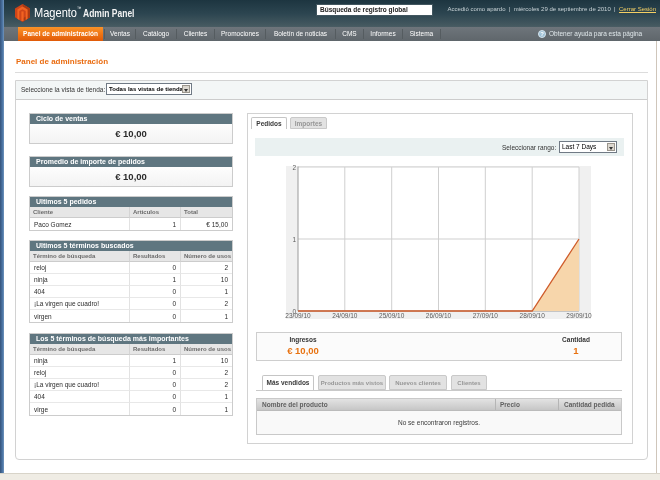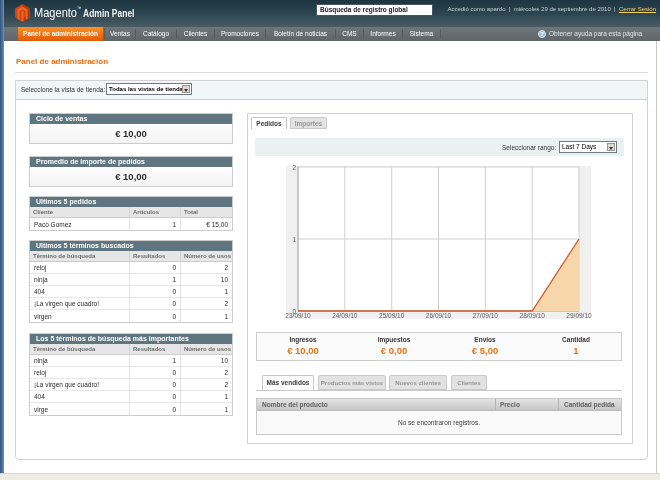--- a/index.html
+++ b/index.html
@@ -271,28 +271,20 @@
       <text x="248.2" y="151.5" text-anchor="middle">28/09/10</text>
       <text x="295" y="151.5" text-anchor="middle">29/09/10</text>
     </g>
   </svg>
 
   <div class="abs" id="totals"></div>
   <div class="tcol" style="left:257px;">
       <div class="lab">Ingresos</div>
       <div class="val">€ 10,00</div>
     </div>
-  <div class="tcol" style="left:348px;">
-      <div class="lab">Impuestos</div>
-      <div class="val">€ 0,00</div>
-    </div>
-  <div class="tcol" style="left:439px;">
-      <div class="lab">Envios</div>
-      <div class="val">€ 5,00</div>
-    </div>
   <div class="tcol" style="left:530px;">
       <div class="lab">Cantidad</div>
       <div class="val">1</div>
     </div>
 
   <div class="ctab on" style="left:262px;top:375px;width:52px;height:15px;line-height:14px;">Más vendidos</div>
   <div class="ctab off" style="left:318px;top:375px;width:68px;height:15px;line-height:14px;font-size:6px;">Productos más vistos</div>
   <div class="ctab off" style="left:389px;top:375px;width:58px;height:15px;line-height:14px;font-size:6px;">Nuevos clientes</div>
   <div class="ctab off" style="left:451px;top:375px;width:36px;height:15px;line-height:14px;font-size:6px;">Clientes</div>
   <div class="abs" id="tabline"></div>

